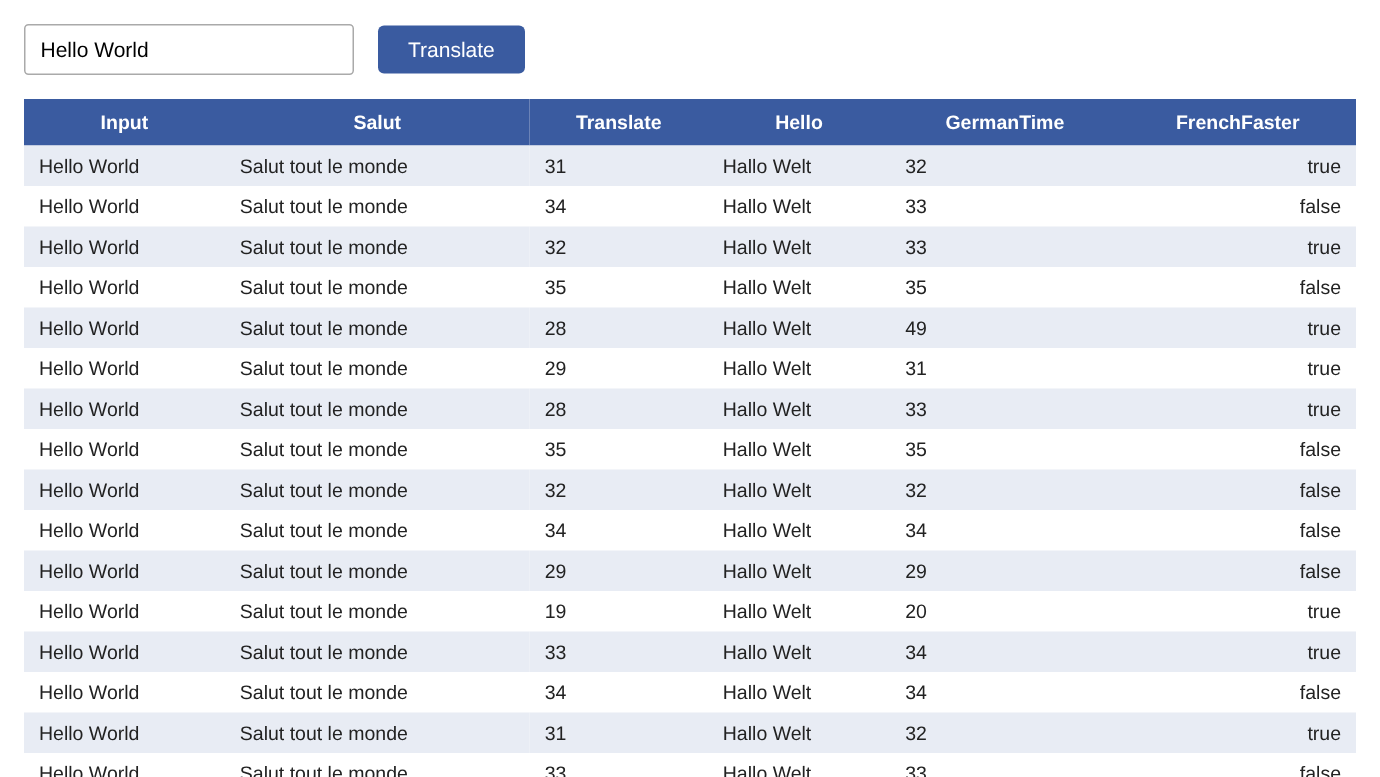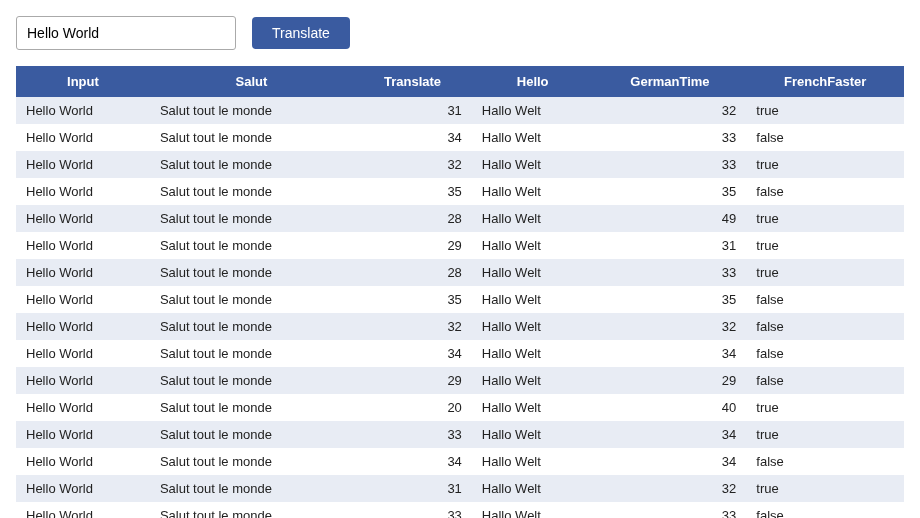--- a/index.html
+++ b/index.html
@@ -56,23 +56,24 @@
     tbody td {
       padding: 6px 10px;
       font-size: 13px;
       color: #222;
     }
     tbody td:first-child {
       
     }
     tbody td:nth-child(3),
     tbody td:nth-child(5) {
+      text-align: left;
+    }
+    tbody td:nth-child(6) {
       text-align: right;
-    }
-    tbody td:nth-child(6) {
     }
   </style>
 </head>
 <body>
 
 <div class="top-bar">
   <input class="input-field" type="text" value="Hello World" style="">
   <button class="translate-button">Translate</button>
 </div>
 
@@ -172,23 +173,23 @@
         <td>Hello World</td>
         <td>Salut tout le monde</td>
         <td>29</td>
         <td>Hallo Welt</td>
         <td>29</td>
         <td>false</td>
       </tr>
       <tr>
         <td>Hello World</td>
         <td>Salut tout le monde</td>
+        <td>19</td>
+        <td>Hallo Welt</td>
         <td>20</td>
-        <td>Hallo Welt</td>
-        <td>40</td>
         <td>true</td>
       </tr>
       <tr>
         <td>Hello World</td>
         <td>Salut tout le monde</td>
         <td>33</td>
         <td>Hallo Welt</td>
         <td>34</td>
         <td>true</td>
       </tr>

